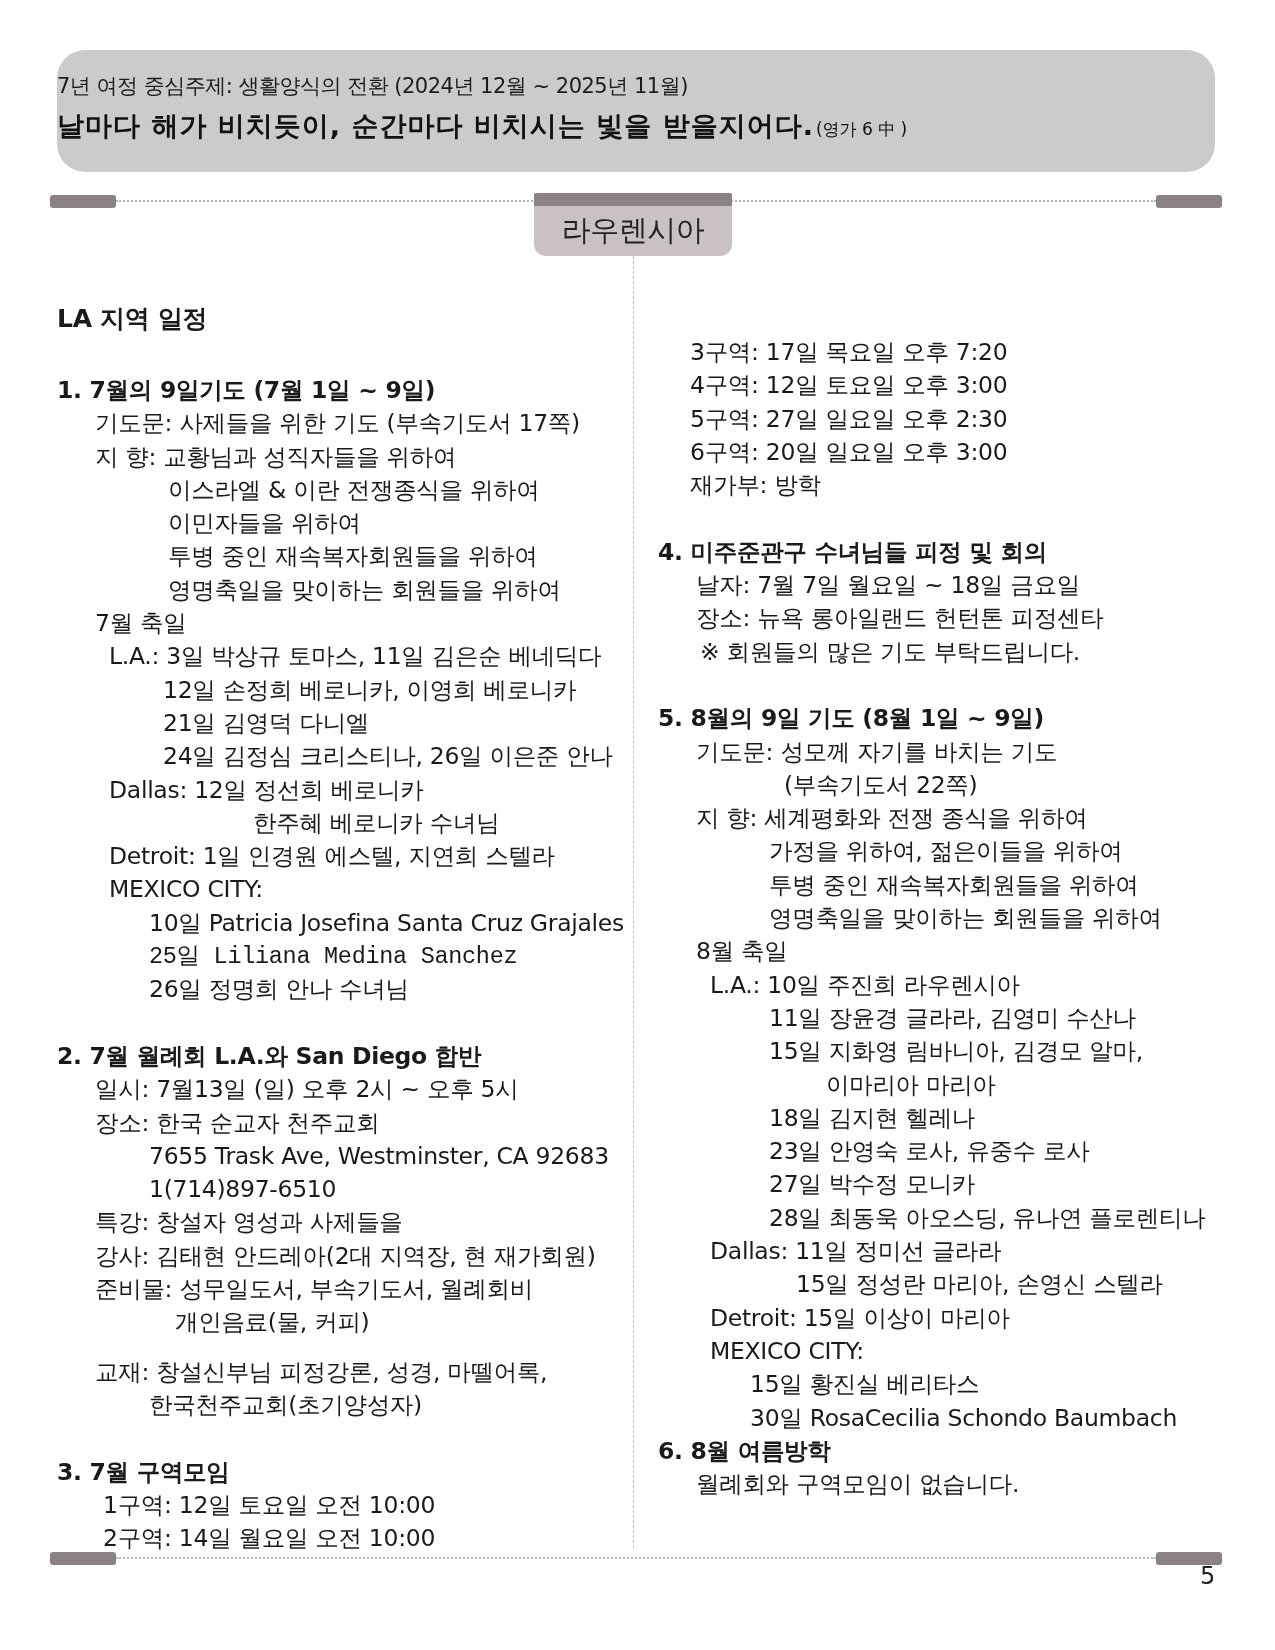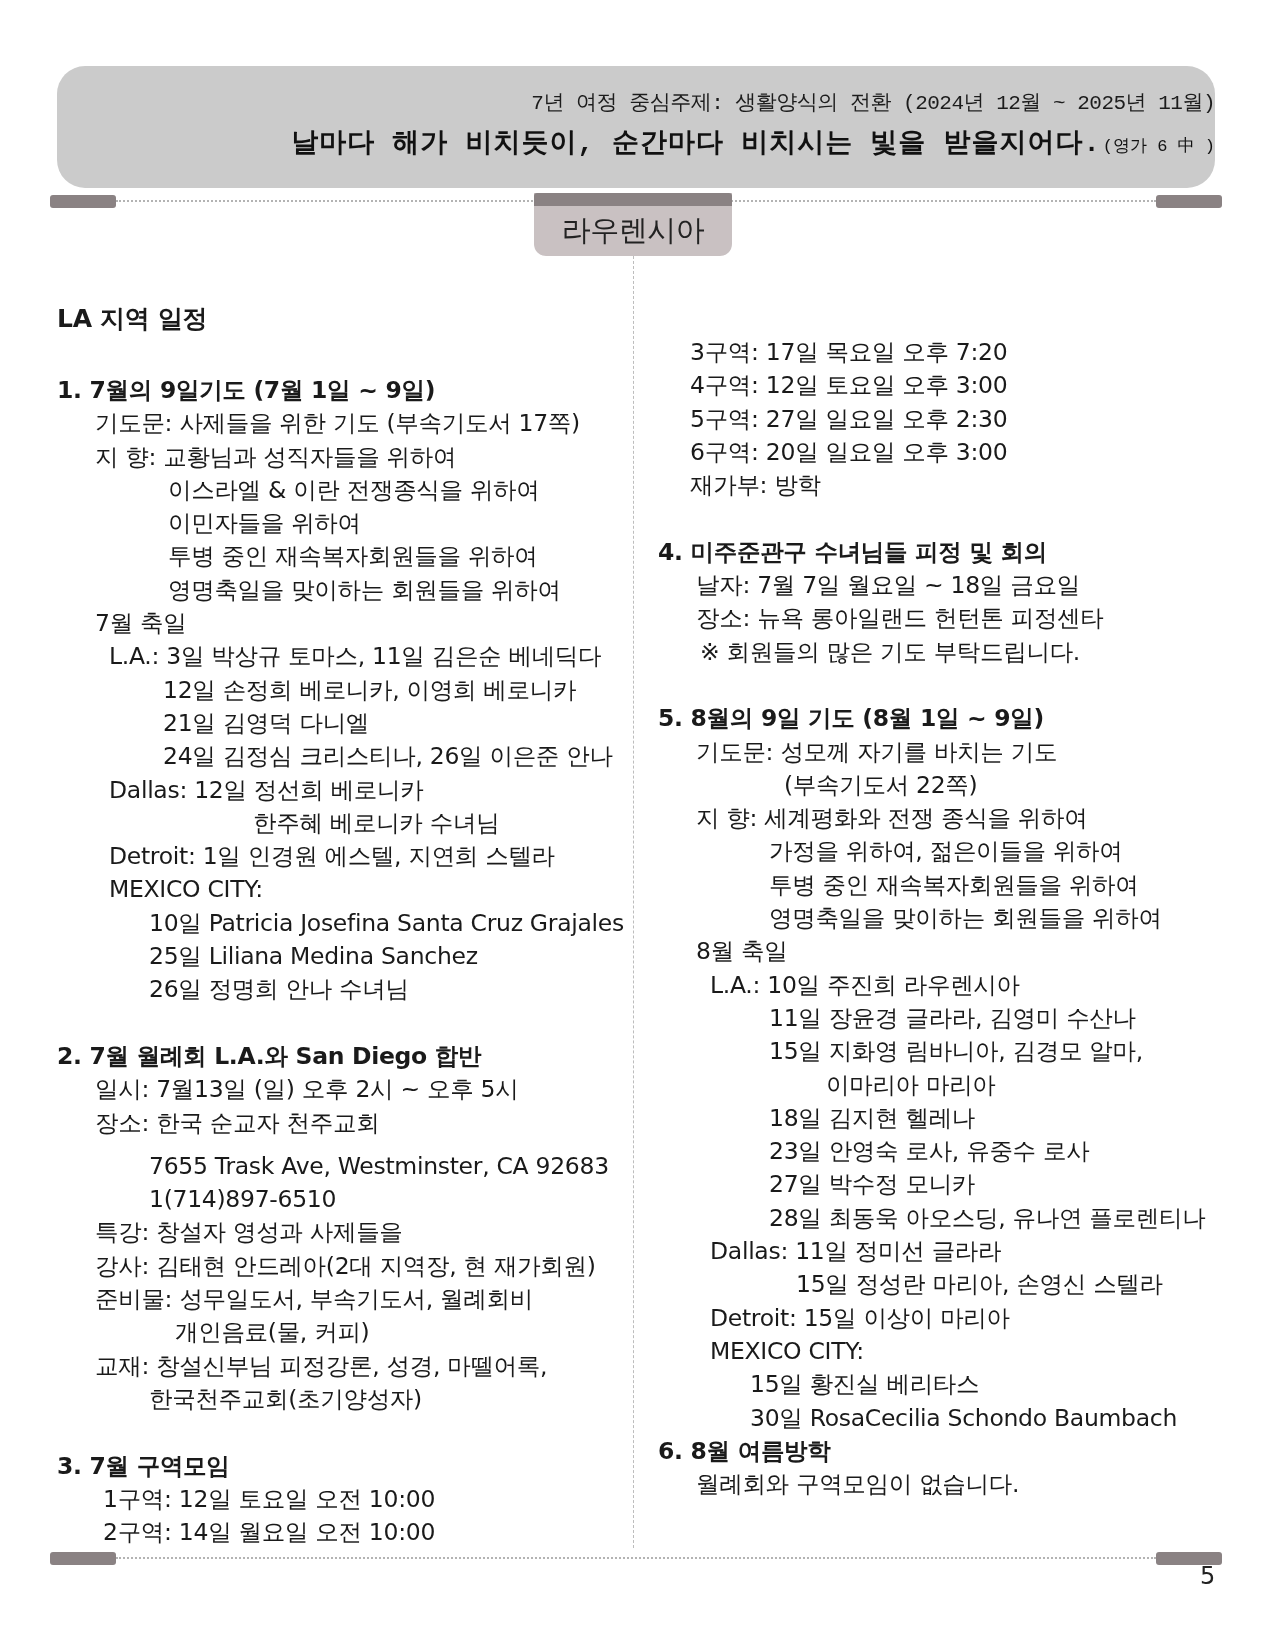--- a/index.html
+++ b/index.html
@@ -1,20 +1,20 @@
 <!DOCTYPE html>
 <html><head>
 <meta charset="utf-8">
 <style>
   html, body { margin: 0; padding: 0; background: #ffffff; }
   body { width: 1275px; height: 1650px; position: relative; overflow: hidden;
          font-family: "DejaVu Sans", "Liberation Sans", sans-serif; color: #1a1a1a; }
 
-  .banner { position: absolute; left: 57px; top: 66px; width: 1158px; height: 122px;
-            background: #cbcbcb; border-radius: 28px; text-align: right; font-family: Liberation Mono, monospace; }
+  .banner { position: absolute; left: 57px; top: 50px; width: 1158px; height: 122px;
+            background: #cbcbcb; border-radius: 28px; text-align: left; }
   .banner .theme { position: absolute; top: 22px; left: 0; right: 0; font-size: 21px;
                    letter-spacing: -0.5px; color: #1c1c1c; }
   .banner .motto { position: absolute; top: 58px; left: 0; right: 0; font-size: 27px;
                    font-weight: bold; color: #111; letter-spacing: 1px; }
   .banner .motto .src { font-size: 17px; font-weight: normal; letter-spacing: 0; margin-left: 2px; }
 
   .rule { position: absolute; height: 0; border-top: 2px dotted #b3b3b3; }
   .bar { position: absolute; height: 13px; background: #8a8283; border-radius: 3px; }
 
   .tab { position: absolute; left: 534px; top: 193px; width: 198px; height: 63px;
@@ -73,34 +73,34 @@
   <div class="line" style="padding-left:38px;">7월 축일</div>
   <div class="line" style="padding-left:52px;">L.A.: 3일 박상규 토마스, 11일 김은순 베네딕다</div>
   <div class="line" style="padding-left:106px;">12일 손정희 베로니카, 이영희 베로니카</div>
   <div class="line" style="padding-left:106px;">21일 김영덕 다니엘</div>
   <div class="line" style="padding-left:106px;">24일 김정심 크리스티나, 26일 이은준 안나</div>
   <div class="line" style="padding-left:52px;">Dallas: 12일 정선희 베로니카</div>
   <div class="line" style="padding-left:196px;">한주혜 베로니카 수녀님</div>
   <div class="line" style="padding-left:52px;">Detroit: 1일 인경원 에스텔, 지연희 스텔라</div>
   <div class="line" style="padding-left:52px;">MEXICO CITY:</div>
   <div class="line" style="padding-left:92px;">10일 Patricia Josefina Santa Cruz Grajales</div>
-  <div class="line" style="padding-left:92px;">25일 Liliana Medina Sanchez</div>
+  <div class="line" style="padding-left:92px;font-family:Liberation Mono, monospace;">25일 Liliana Medina Sanchez</div>
   <div class="line" style="padding-left:92px;">26일 정명희 안나 수녀님</div>
   <div class="gap"></div>
 
   <div class="line h">2. 7월 월례회 L.A.와 San Diego 합반</div>
   <div class="line" style="padding-left:38px;">일시: 7월13일 (일) 오후 2시 ~ 오후 5시</div>
   <div class="line" style="padding-left:38px;">장소: 한국 순교자 천주교회</div>
-  <div class="line" style="padding-left:92px;margin-top:10px;">7655 Trask Ave, Westminster, CA 92683</div>
+  <div class="line" style="padding-left:92px;">7655 Trask Ave, Westminster, CA 92683</div>
   <div class="line" style="padding-left:92px;">1(714)897-6510</div>
   <div class="line" style="padding-left:38px;">특강: 창설자 영성과 사제들을</div>
   <div class="line" style="padding-left:38px;">강사: 김태현 안드레아(2대 지역장, 현 재가회원)</div>
   <div class="line" style="padding-left:38px;">준비물: 성무일도서, 부속기도서, 월례회비</div>
   <div class="line" style="padding-left:118px;">개인음료(물, 커피)</div>
-  <div class="line" style="padding-left:38px;">교재: 창설신부님 피정강론, 성경, 마뗄어록,</div>
+  <div class="line" style="padding-left:38px;margin-top:16px;">교재: 창설신부님 피정강론, 성경, 마뗄어록,</div>
   <div class="line" style="padding-left:92px;">한국천주교회(초기양성자)</div>
   <div class="gap"></div>
 
   <div class="line h">3. 7월 구역모임</div>
   <div class="line" style="padding-left:46px;">1구역: 12일 토요일 오전 10:00</div>
   <div class="line" style="padding-left:46px;">2구역: 14일 월요일 오전 10:00</div>
 </div>
 
 <div class="col" style="left:658px; top:336px; width:580px;">
   <div class="line" style="padding-left:32px;">3구역: 17일 목요일 오후 7:20</div>

